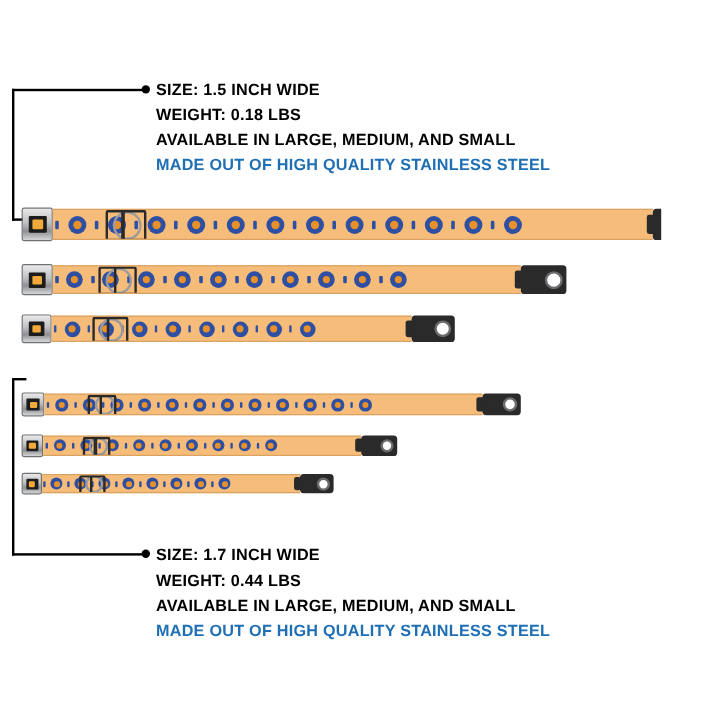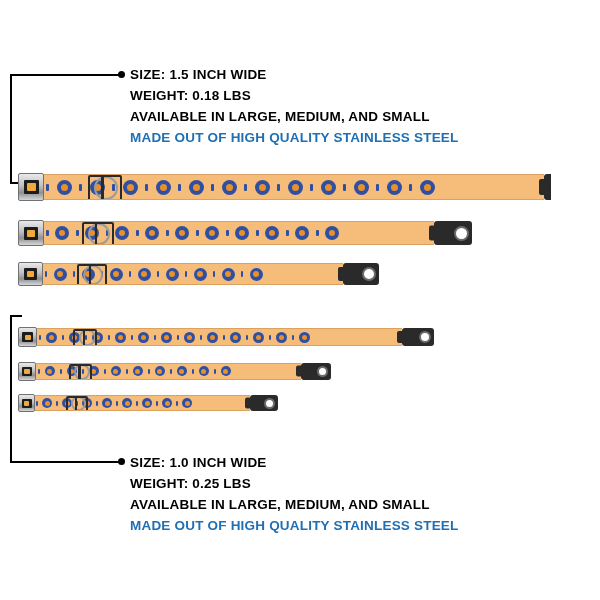--- a/index.html
+++ b/index.html
@@ -790,19 +790,19 @@
   </div>
 
   <div class="leader" id="leader-bottom" style="left:10px; top:315px; width:112px; height:148px;">
     <div class="vbar"></div>
     <div class="hbar" style="top:0; width:12px;"></div>
     <div class="hbar" style="top:146px; width:112px;"></div>
     <div class="dot" style="left:108px; top:143px;"></div>
   </div>
 
   <div class="anno" id="anno-bottom">
-    <div class="line">SIZE: 1.0 INCH WIDE</div>
-    <div class="line">WEIGHT: 0.25 LBS</div>
+    <div class="line">SIZE: 1.7 INCH WIDE</div>
+    <div class="line">WEIGHT: 0.44 LBS</div>
     <div class="line">AVAILABLE IN LARGE, MEDIUM, AND SMALL</div>
     <div class="line accent">MADE OUT OF HIGH QUALITY STAINLESS STEEL</div>
   </div>
 
 </div>
 
 </body></html>

